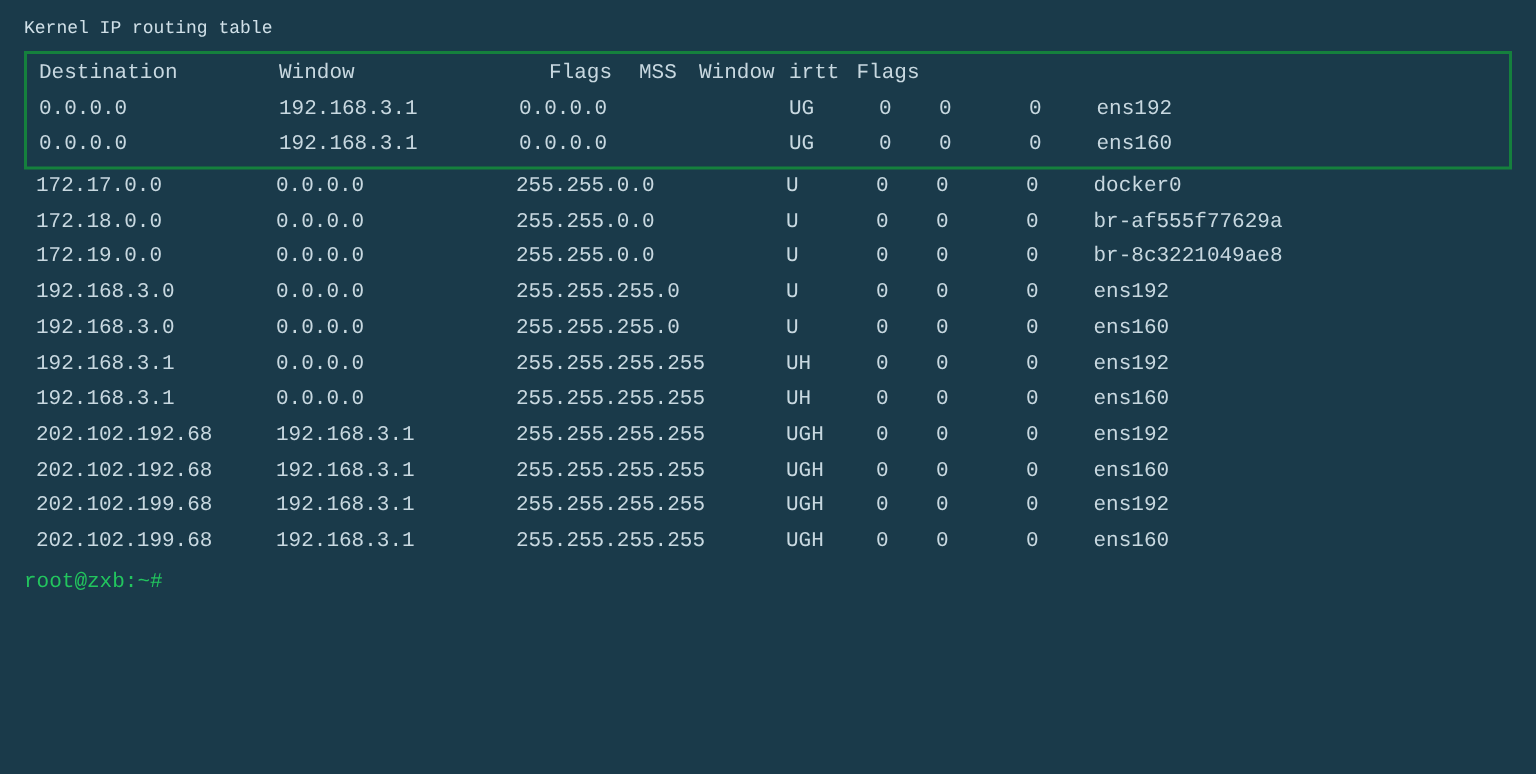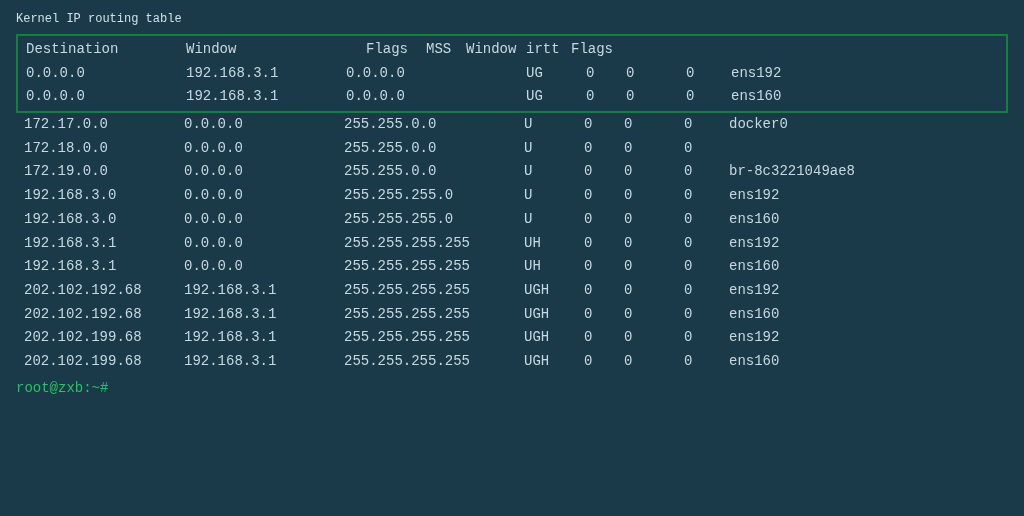--- a/index.html
+++ b/index.html
@@ -111,20 +111,21 @@
     <span class="col-iface">docker0</span>
   </div>
       <div class="row normal">
     <span class="col-dest">172.18.0.0</span>
     <span class="col-gw">0.0.0.0</span>
     <span class="col-mask">255.255.0.0</span>
     <span class="col-flags">U</span>
     <span class="col-mss">0</span>
     <span class="col-window">0</span>
     <span class="col-irtt">0</span>
+    <span class="col-iface">br-af555f77629a</span>
   </div>
       <div class="row normal">
     <span class="col-dest">172.19.0.0</span>
     <span class="col-gw">0.0.0.0</span>
     <span class="col-mask">255.255.0.0</span>
     <span class="col-flags">U</span>
     <span class="col-mss">0</span>
     <span class="col-window">0</span>
     <span class="col-irtt">0</span>
     <span class="col-iface">br-8c3221049ae8</span>

